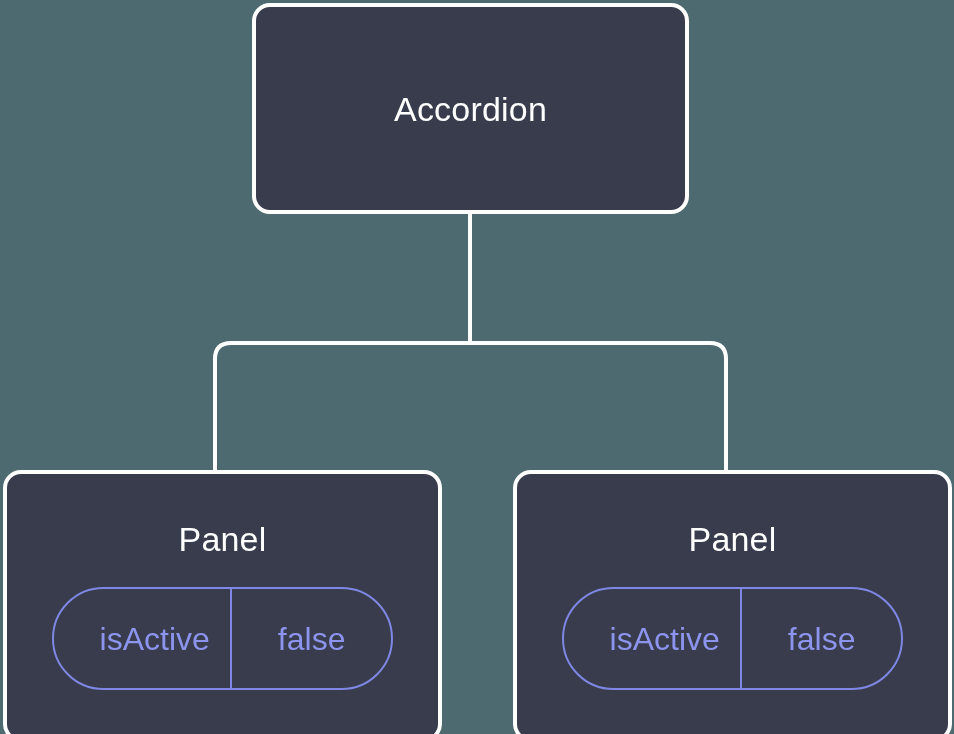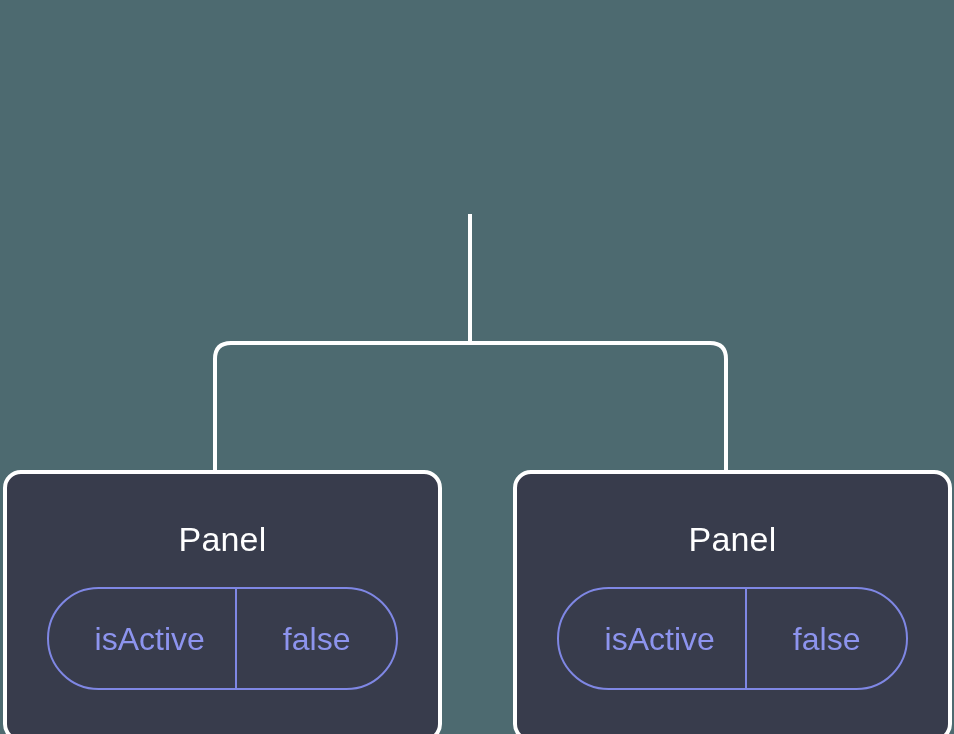--- a/index.html
+++ b/index.html
@@ -97,21 +97,21 @@
     align-items: center;
     justify-content: center;
     color: #8d94ee;
     font-size: 32px;
     line-height: 36px;
     white-space: nowrap;
     box-sizing: border-box;
   }
 
   .prop-key {
-    padding: 0 30px 0 46px;
+    padding: 0 20px 0 46px;
   }
 
   .prop-val {
     padding: 0 46px 0 46px;
     border-left: 2px solid #7f87e4;
   }
 </style>
 </head>
 <body>
 
@@ -120,20 +120,23 @@
   <svg class="edge-layer" viewBox="0 0 954 734" width="954" height="734" aria-hidden="true">
     <g fill="none" stroke="#ffffff" stroke-width="4" stroke-linecap="butt">
 
       <path d="M 470 214 L 470 343"></path>
 
       <path d="M 470 343 L 231 343 Q 215 343 215 359 L 215 470"></path>
       <path d="M 470 343 L 710 343 Q 726 343 726 359 L 726 470"></path>
     </g>
   </svg>
 
+  <div class="node node-root">
+    <span class="node-title">Accordion</span>
+  </div>
 
   <div class="node node-child node-child-left">
     <span class="node-title">Panel</span>
 
     <div class="prop-pill">
       <span class="prop-key">isActive</span>
       <span class="prop-val">false</span>
     </div>
   </div>
 

